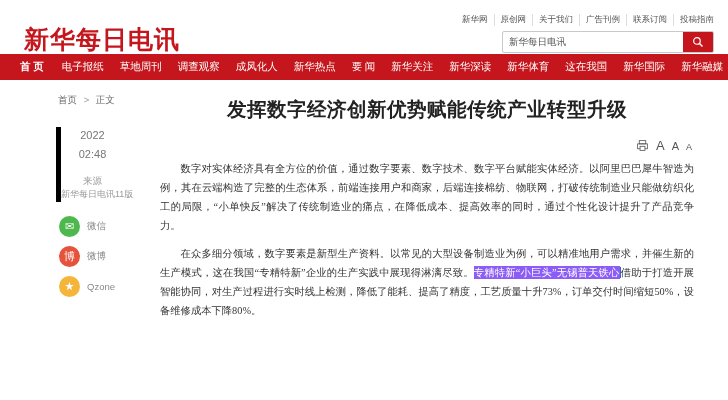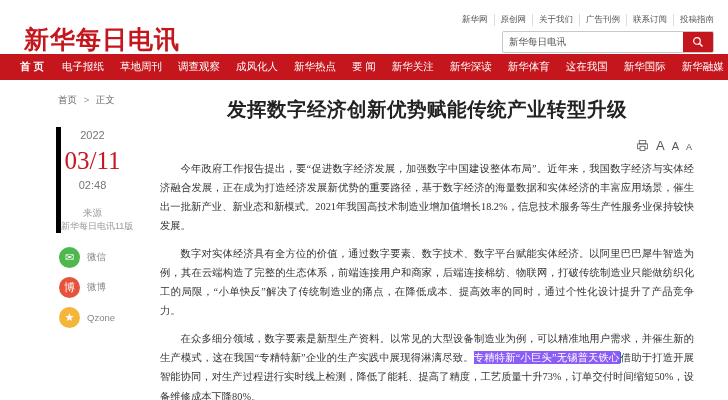--- a/index.html
+++ b/index.html
@@ -93,21 +93,21 @@
     display: flex;
     align-items: center;
     padding-left: 12px;
   }
   .nav-inner span {
     color: #fff;
     font-size: 10.5px;
     padding: 0 8px;
     white-space: nowrap;
     cursor: pointer;
-    font-family: Liberation Sans, sans-serif;
+    font-family: Liberation Serif, serif;
   }
   .nav-inner span.first { font-weight: bold; padding-right: 10px; }
   
   .content {
     display: flex;
     padding: 0;
     height: calc(400px - 62px - 26px);
   }
   .left-col {
     width: 138px;
@@ -257,21 +257,20 @@
 
   <div class="left-col">
     <div class="breadcrumb">
       <span>首页</span>
       <span class="sep">&gt;</span>
       <span>正文</span>
     </div>
 
     <div class="date-block">
       <div class="date-year">2022</div>
-      <div class="date-md">03/11</div>
       <div class="date-time">02:48</div>
       <div class="source-label">来源</div>
       <div class="source-name">新华每日电讯11版</div>
     </div>
 
     <div class="share-list">
       <div class="share-item">
         <span class="share-circle sc-wechat">✉</span>
         <span class="share-label">微信</span>
       </div>
@@ -295,23 +294,20 @@
           <rect x="4" y="2" width="8" height="4" fill="none" stroke="#555" stroke-width="1"></rect>
           <rect x="2" y="6" width="12" height="6" fill="none" stroke="#555" stroke-width="1"></rect>
           <rect x="5" y="9" width="6" height="5" fill="#fff" stroke="#555" stroke-width="1"></rect>
         </svg>
       </span>
       <span class="font-a fa-big">A</span>
       <span class="font-a fa-mid">A</span>
       <span class="font-a fa-sml">A</span>
     </div>
 
-    <p>
-      <span>今年政府工作报告提出，要“促进数字经济发展，</span><span>加强数字中国建设整体布局”</span><span>。近年来，我国数字经济与实体经济融合发展，正在成为打造经济发展新优势的重要路径，基于数字经济的海量数据和实体经济的丰富应用场景，催生出一批新产业、新业态和新模式。2021年我国高技术制造业增加值增长18.2%，信息技术服务等生产性服务业保持较快发展。</span>
-    </p>
 
     <p>
       <span>数字对实体经济具有全方位的价值，通过数字要素、数字技术、数字平台赋能实体经济。以阿里巴巴犀牛智造为例，其在云端构造了完整的生态体系，前端连接用户和商家，后端连接棉纺、物联网，打破传统制造业只能做纺织化工的局限，“小单快反”解决了传统制造业的痛点，在降低成本、提高效率的同时，通过个性化设计提升了产品竞争力。</span>
     </p>
 
     <p>
       <span>在众多细分领域，数字要素是新型生产资料。以常见的大型设备制造业为例，可以精准地用户需求，并催生新的生产模式，这在我国“专精特新”企业的生产实践中展现得淋漓尽致。</span><span class="hl-sel">专精特新“小巨头”无锡普天铁心</span><span class="cursor-bar"></span><span>借助于打造开展智能协同，对生产过程进行实时线上检测，降低了能耗、提高了精度，工艺质量十升73%，订单交付时间缩短50%，设备维修成本下降80%。</span>
     </p>
   </div>
 </div>

